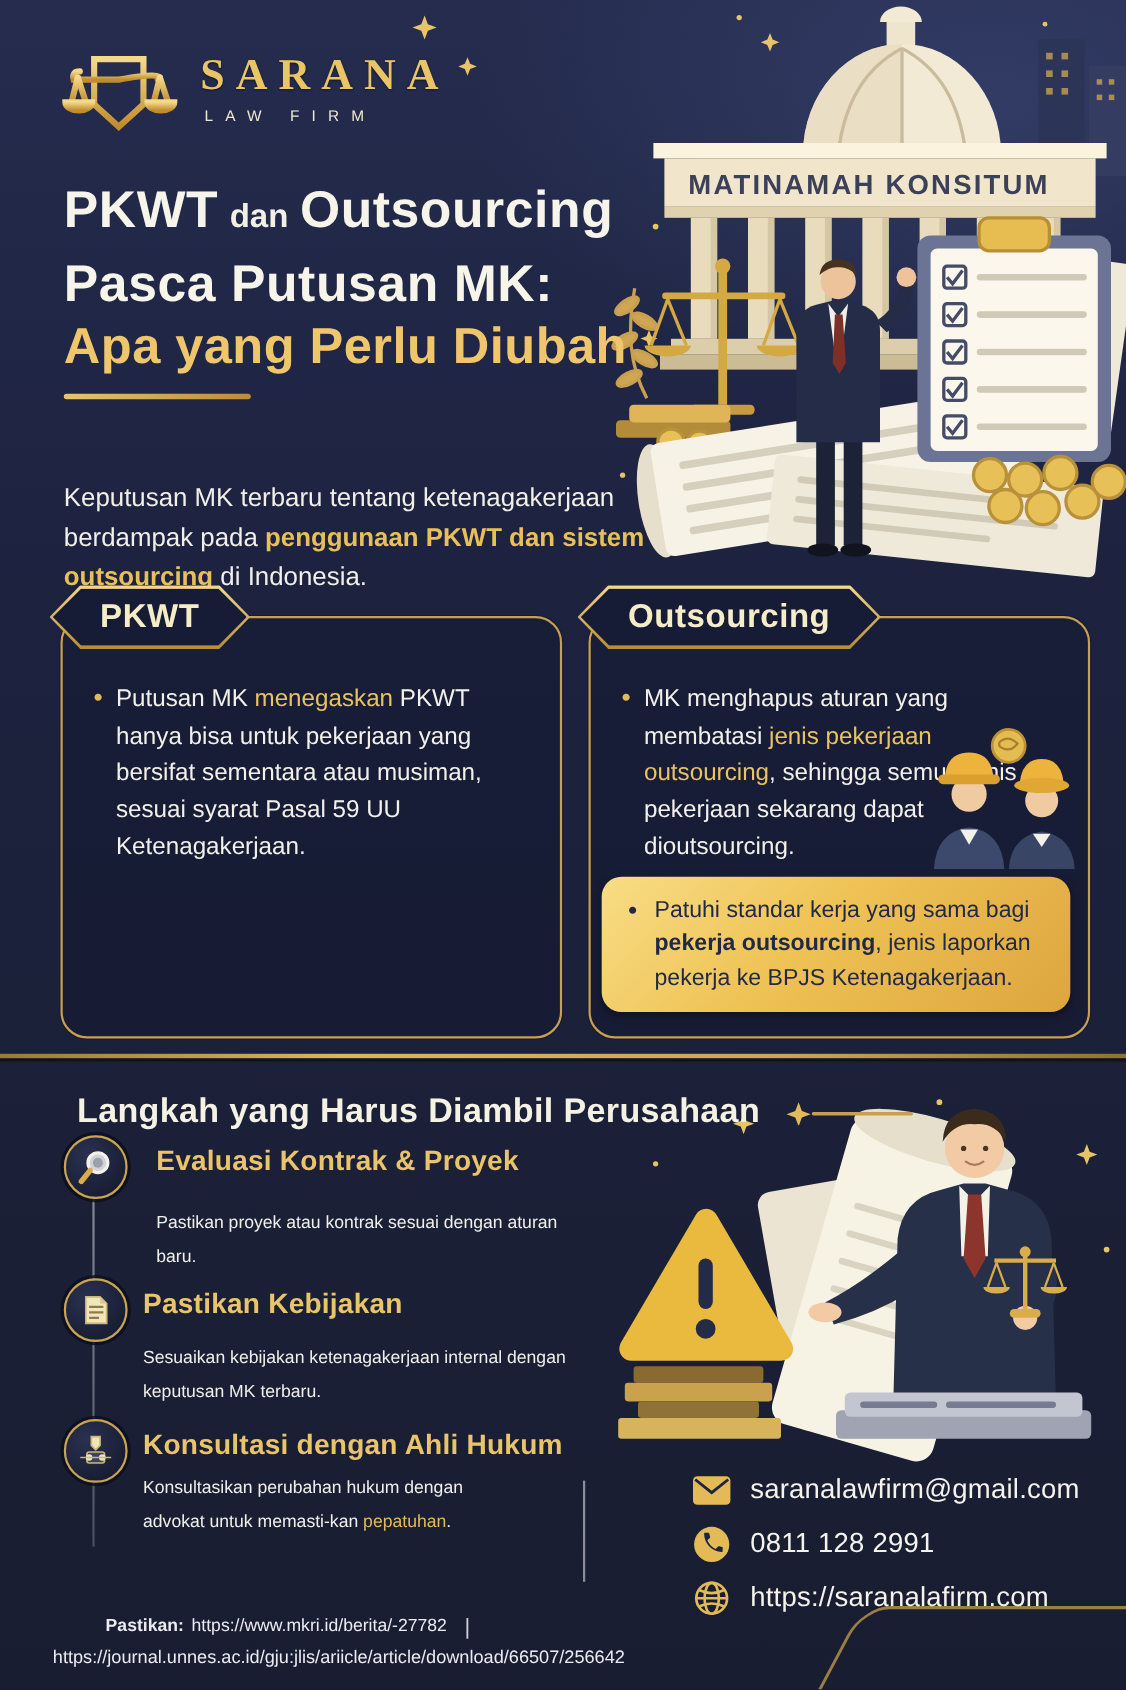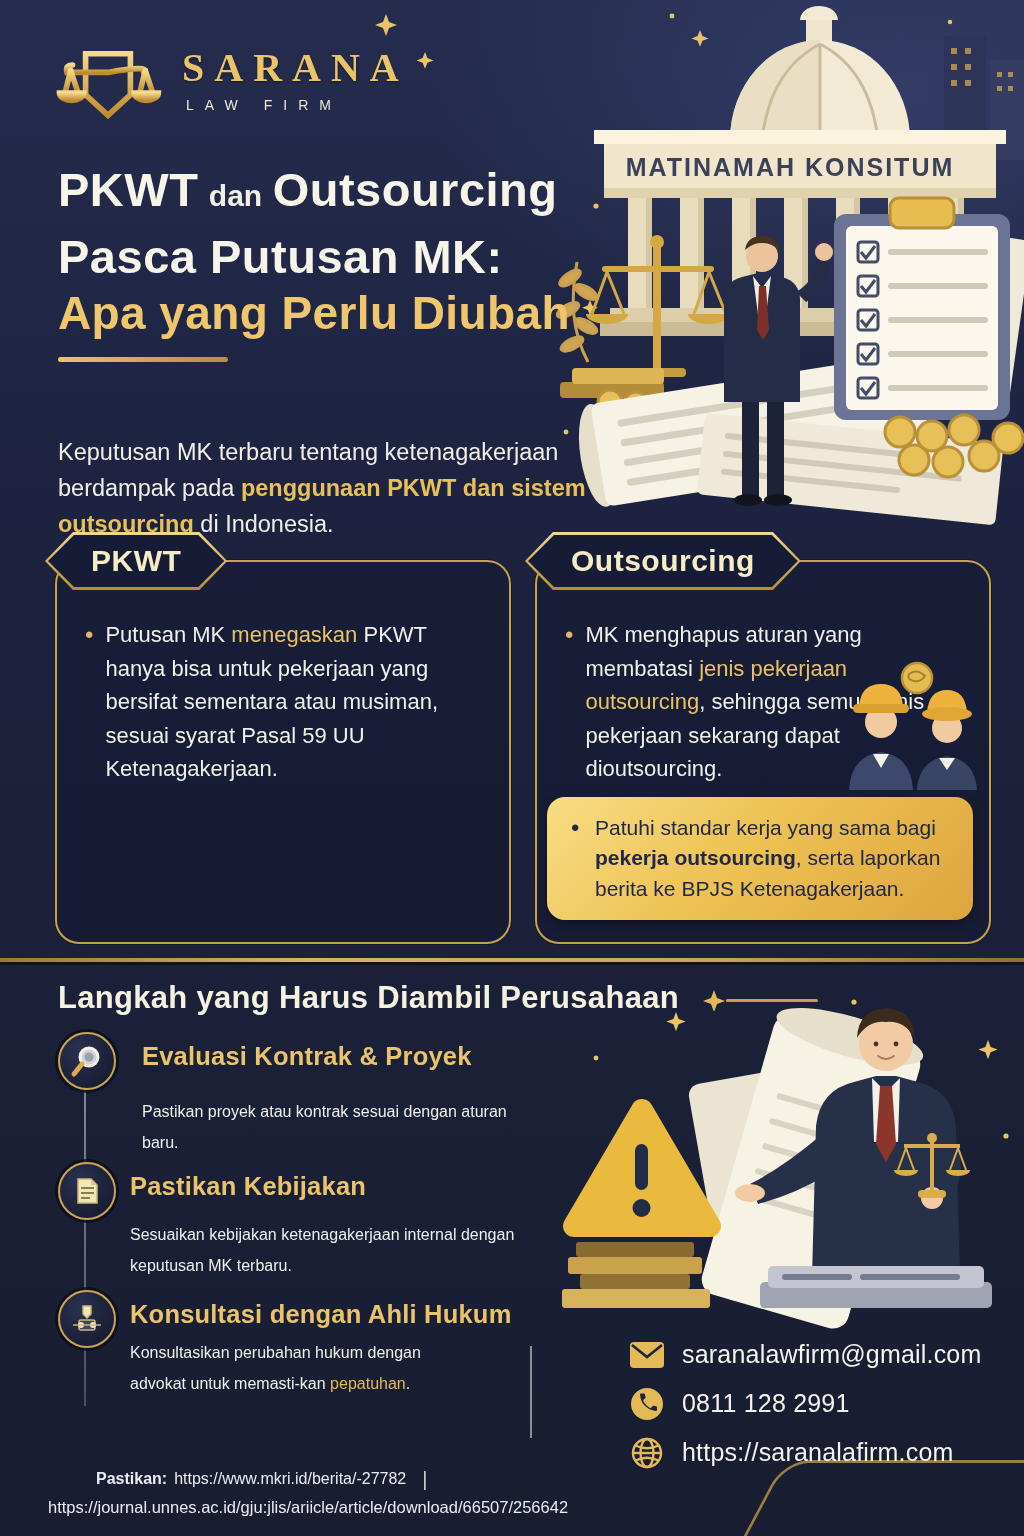--- a/index.html
+++ b/index.html
@@ -348,27 +348,27 @@
       <g>
         <path d="M88 132 Q90 102 118 98 Q146 102 148 132 Z" fill="#384565"></path>
         <path d="M110 100 L118 112 L126 100 Z" fill="#f4f1e8"></path>
         <circle cx="118" cy="70" r="15" fill="#f0cba2"></circle>
         <path d="M98 54 Q100 32 118 32 Q136 32 138 54 Z" fill="#edb33c"></path>
         <ellipse cx="118" cy="56" rx="25" ry="7" fill="#e0a735"></ellipse>
       </g>
     </svg>
     <div class="warn-box warn-out">
       <span class="bullet-dot">•</span>
-      <span>Patuhi standar kerja yang sama bagi </span><b>pekerja outsourcing</b><span>, serta laporkan berita ke BPJS Ketenagakerjaan.</span>
+      <span>Patuhi standar kerja yang sama bagi </span><b>pekerja outsourcing</b><span>, jenis laporkan pekerja ke BPJS Ketenagakerjaan.</span>
     </div>
   </section>
 
   <div class="section-divider"></div>
 
-  <h2 class="steps-title" style="margin:0;">
+  <h2 class="steps-title" style="margin:12px;">
     <span>Langkah yang Harus Diambil Perusahaan</span>
     <span class="deco">
       <svg width="120" height="22" viewBox="0 0 120 22">
           <path d="M12 1 l3 8 8 3 -8 3 -3 8 -3 -8 -8 -3 8 -3 z" fill="#e2ba5c"></path>
           <rect x="24" y="10" width="92" height="3" rx="1.5" fill="#c9a050"></rect>
         </svg>
     </span>
   </h2>
 
   <div class="steps">

